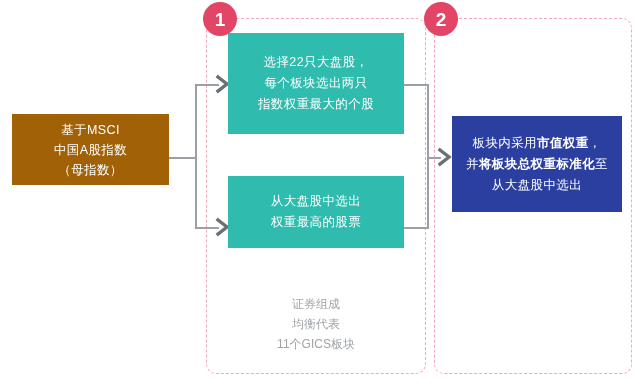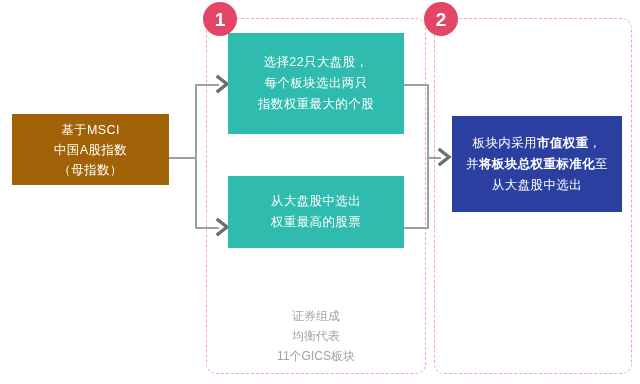--- a/index.html
+++ b/index.html
@@ -112,21 +112,20 @@
     line-height: 0;
   }
 
   
   .caption {
     position: absolute;
     color: #9fa3a8;
     font-size: 12px;
     line-height: 20px;
     z-index: 5;
-    margin-top: 12px;
   }
   #caption-left {
     left: 228px; top: 294px;
     width: 176px;
     text-align: center;
   }
   #caption-right {
     left: 452px; top: 294px;
     width: 176px;
     text-align: left;

